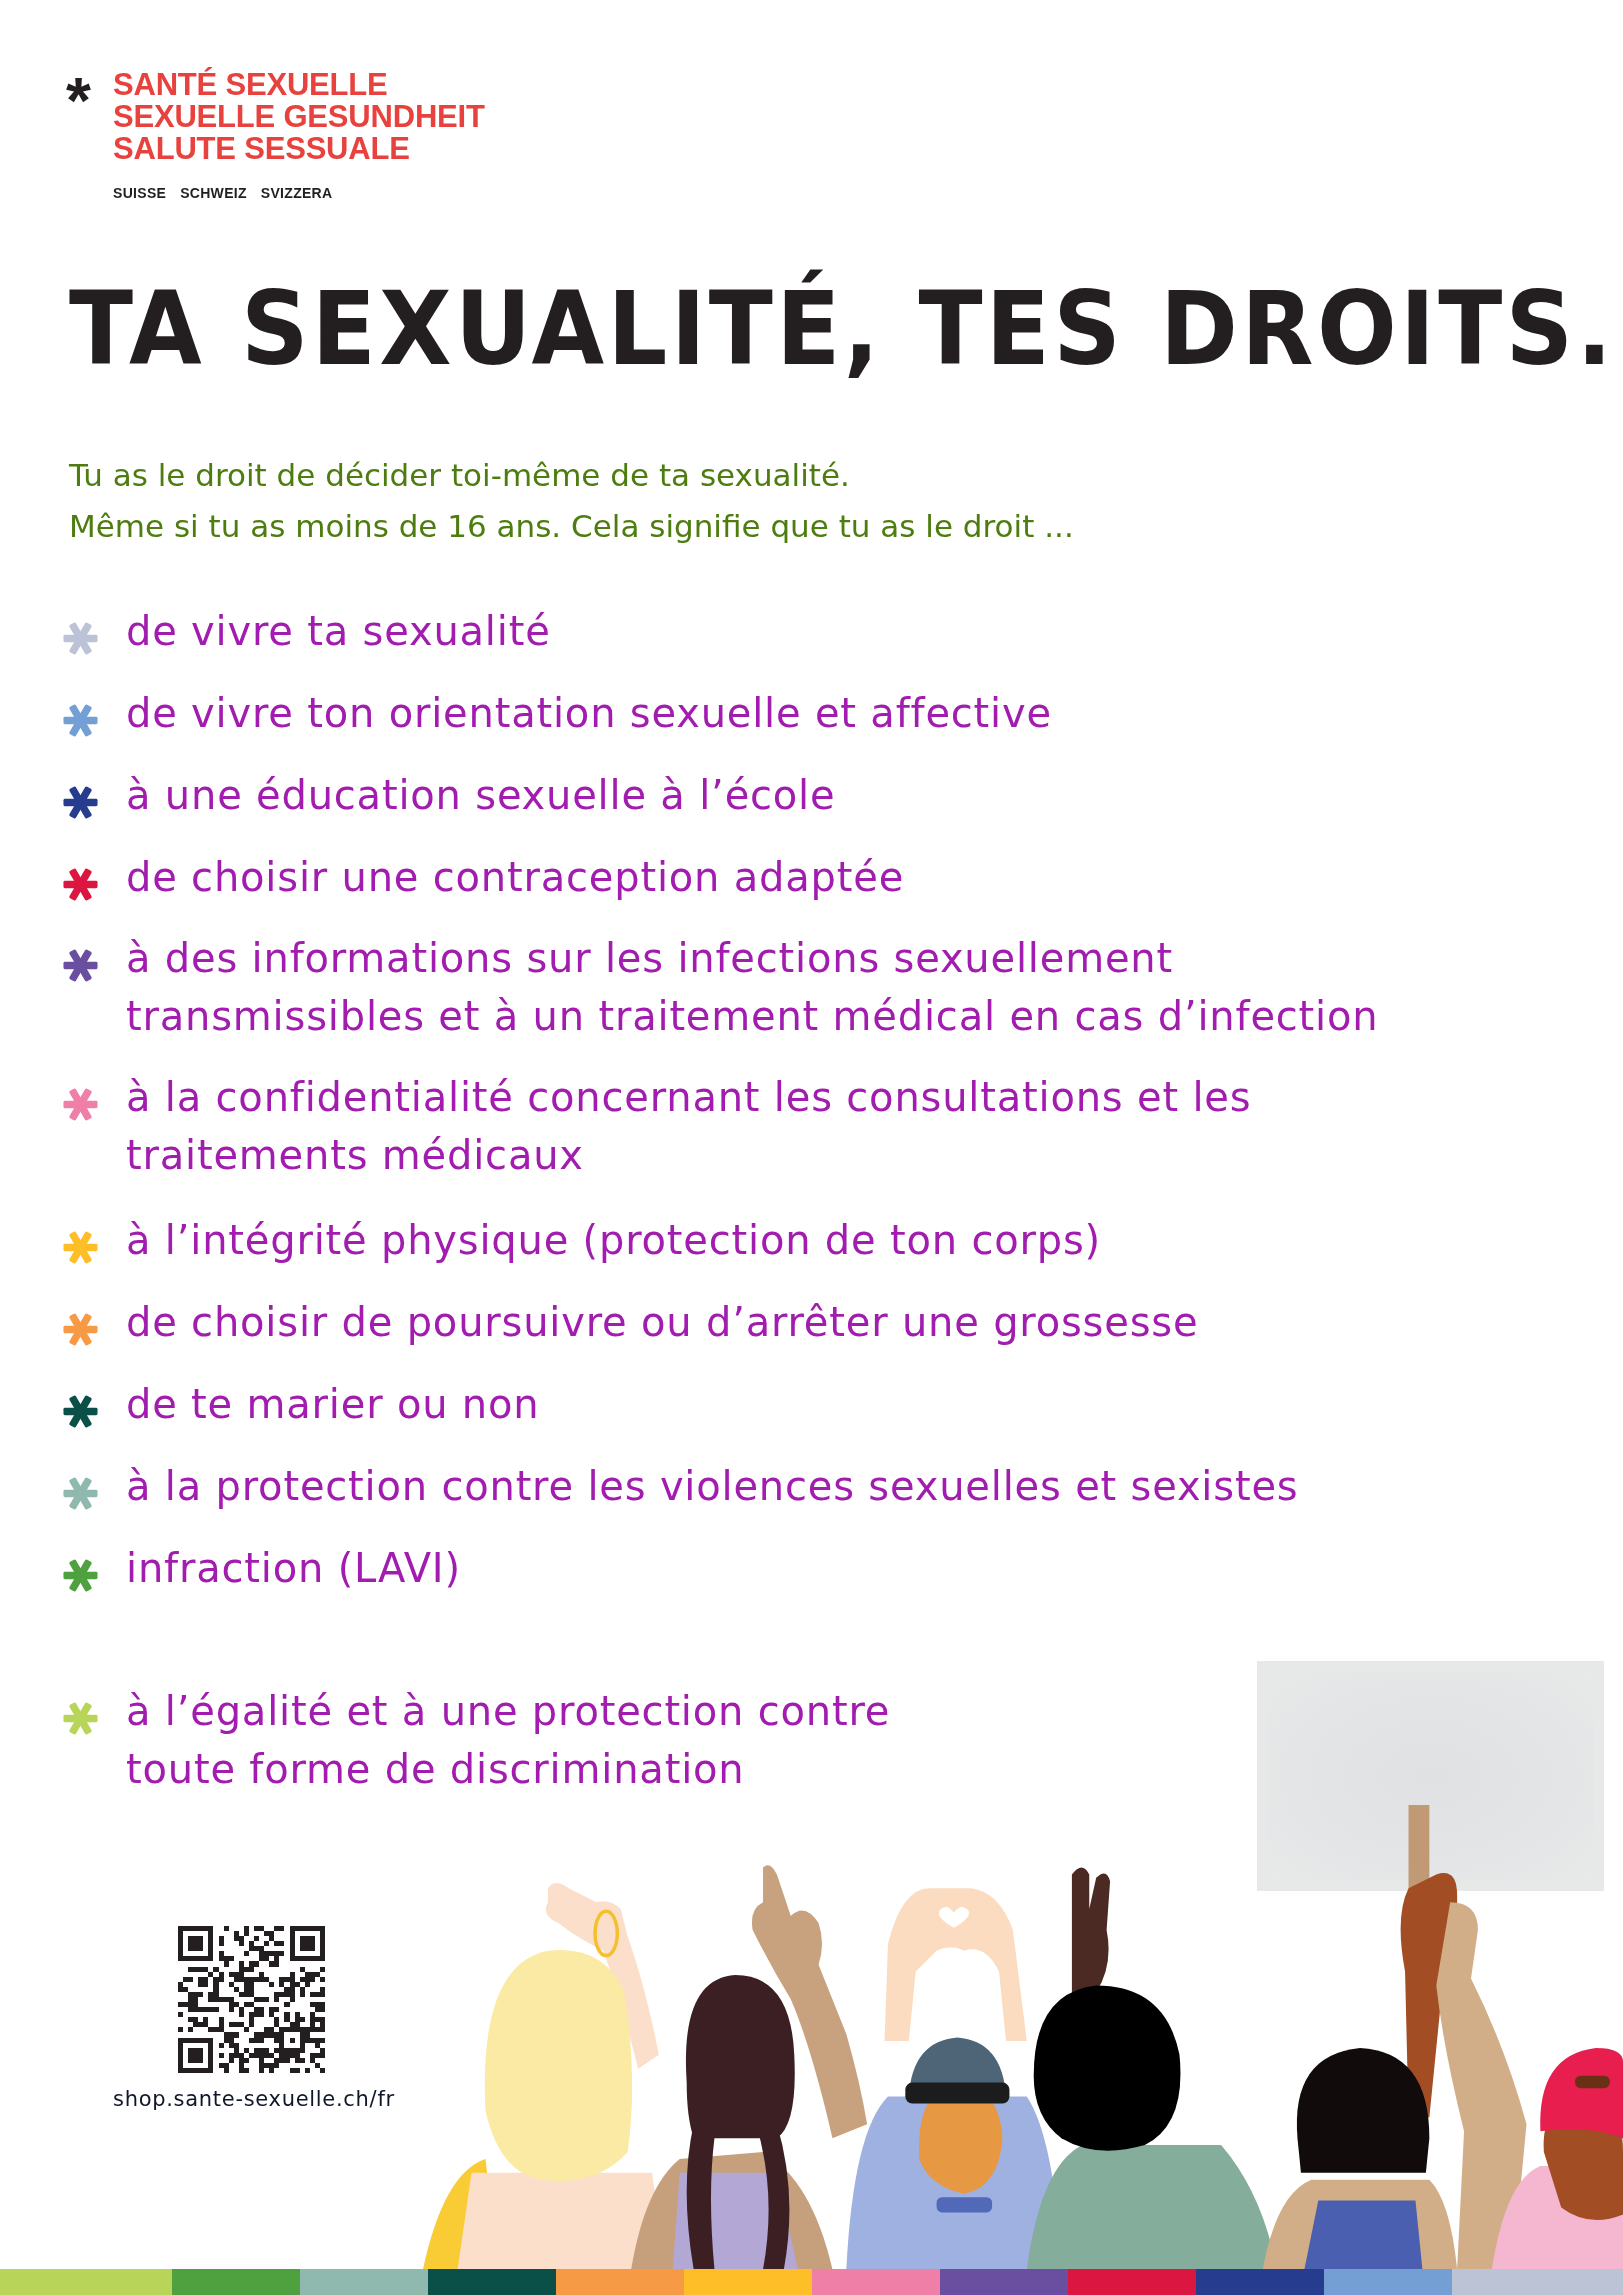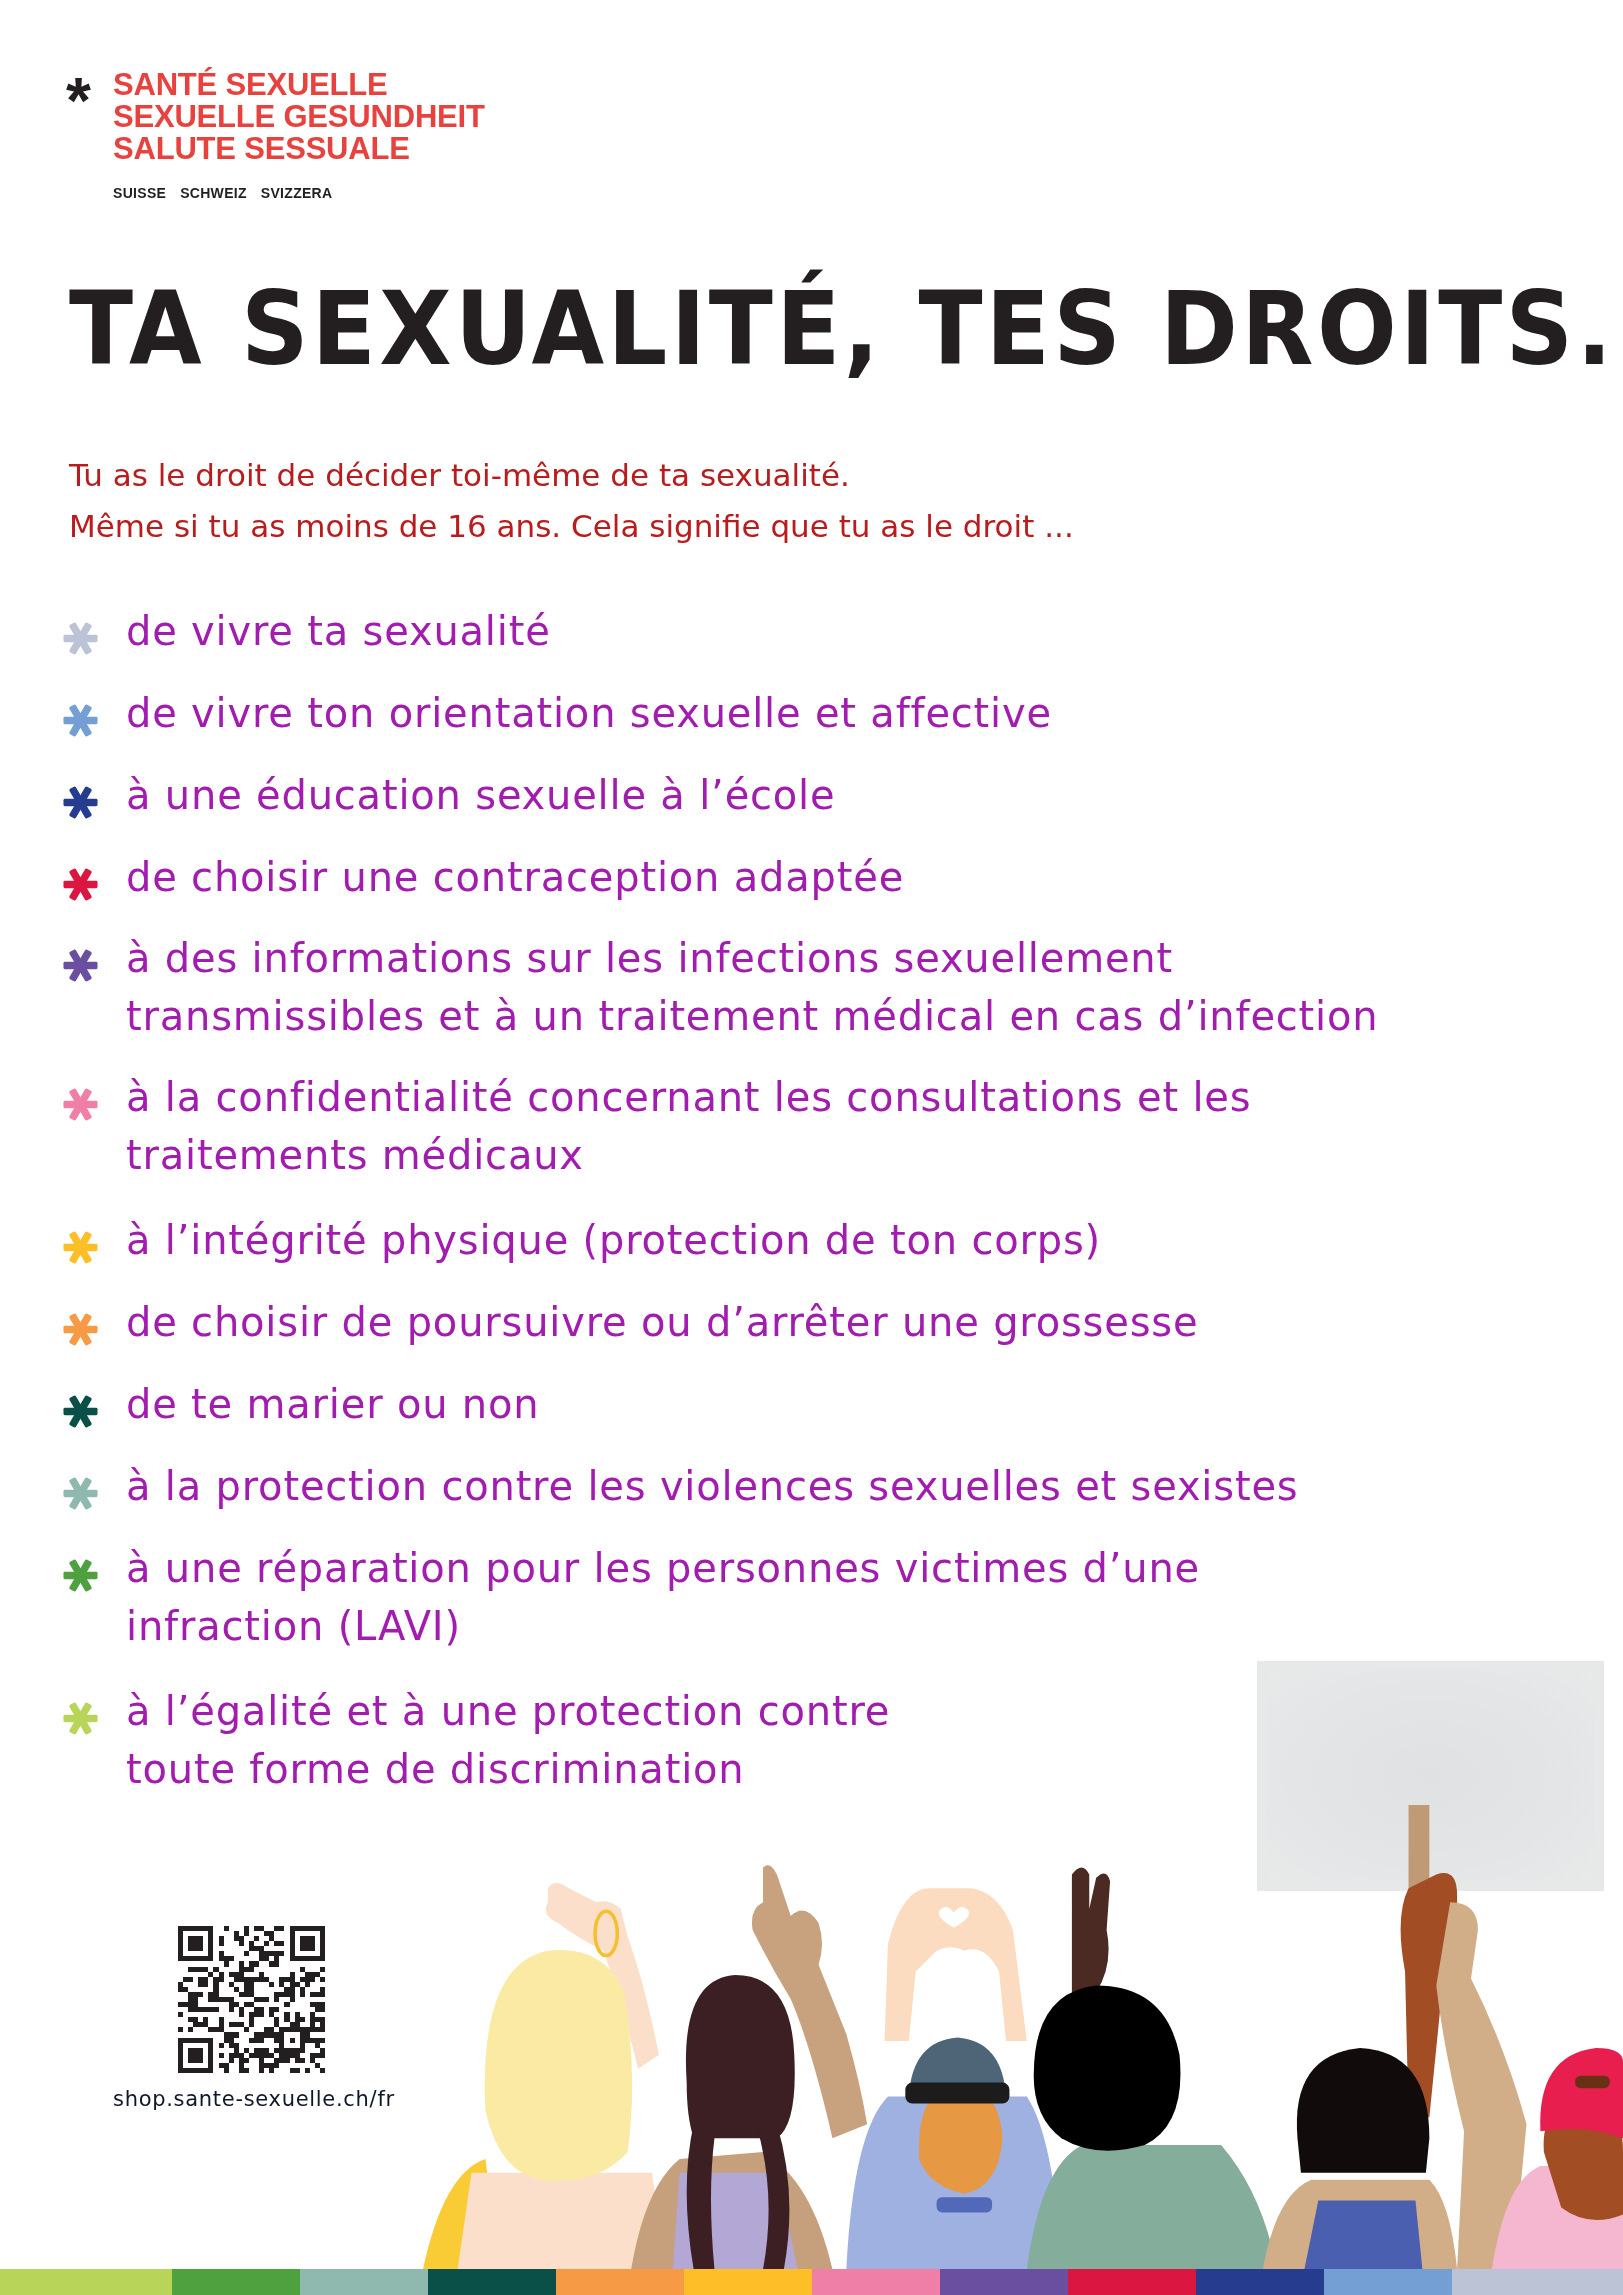--- a/index.html
+++ b/index.html
@@ -9,21 +9,21 @@
   .logo { position:absolute; left:66px; top:69px; }
   .logo-star { position:absolute; left:0; top:0; font-family:"Liberation Sans", sans-serif; font-weight:bold; font-size:64px; line-height:64px; color:#231f20; }
   .logo-lines { position:absolute; left:47px; top:0; }
   .logo-line { font-family:"Liberation Sans", sans-serif; font-weight:bold; color:#e8423f; font-size:31px; line-height:32px; white-space:nowrap; letter-spacing:-0.2px; }
   .logo-countries { display:flex; gap:14px; margin-top:20px; font-family:"Liberation Sans", sans-serif; font-weight:bold; font-size:14px; color:#231f20; letter-spacing:0.3px; }
 
   
   .headline { position:absolute; left:69px; top:274px; font-family:"DejaVu Sans", sans-serif; font-weight:bold; font-size:101px; line-height:111px; letter-spacing:3.5px; white-space:nowrap; color:#231f20; transform:scaleX(0.93); transform-origin:left top; }
 
   
-  .intro { position:absolute; left:69px; top:450px; font-size:31px; line-height:51px; color:#b91c1c; white-space:nowrap; }
+  .intro { position:absolute; left:69px; top:450px; font-size:31px; line-height:51px; color:#4d7c0f; white-space:nowrap; }
 
   
   .rights { position:absolute; left:0; top:0; width:100%; }
   .right-item { position:absolute; left:0; width:1527px; }
   .right-star { position:absolute; left:62px; top:4.2px; width:37px; height:37px; }
   .right-text { position:absolute; left:126px; font-size:40px; line-height:58px; letter-spacing:0.8px; white-space:nowrap; color:#a21caf; }
   .right-text span { display:block; }
 
   
   .sign { position:absolute; left:1257px; top:1661px; width:347px; height:230px; background:#e7e8e8; }
@@ -167,21 +167,20 @@
         <span>à la protection contre les violences sexuelles et sexistes</span>
       </div>
     </div>
     <div class="right-item" style="top: 1539px; height: 117px;">
       <svg class="right-star" viewBox="0 0 100 100" style="top: 18px;">
         <rect x="40" y="4" width="20" height="92" rx="4" fill="#4fa03f" transform="rotate(90 50 50)"></rect>
         <rect x="40" y="4" width="20" height="92" rx="4" fill="#4fa03f" transform="rotate(30 50 50)"></rect>
         <rect x="40" y="4" width="20" height="92" rx="4" fill="#4fa03f" transform="rotate(150 50 50)"></rect>
       </svg>
       <div class="right-text">
-        <span>à une réparation pour les personnes victimes d’une</span>
         <span>infraction (LAVI)</span>
       </div>
     </div>
     <div class="right-item" style="top: 1682px; height: 117px;">
       <svg class="right-star" viewBox="0 0 100 100" style="top: 18px;">
         <rect x="40" y="4" width="20" height="92" rx="4" fill="#b8d55a" transform="rotate(90 50 50)"></rect>
         <rect x="40" y="4" width="20" height="92" rx="4" fill="#b8d55a" transform="rotate(30 50 50)"></rect>
         <rect x="40" y="4" width="20" height="92" rx="4" fill="#b8d55a" transform="rotate(150 50 50)"></rect>
       </svg>
       <div class="right-text">

